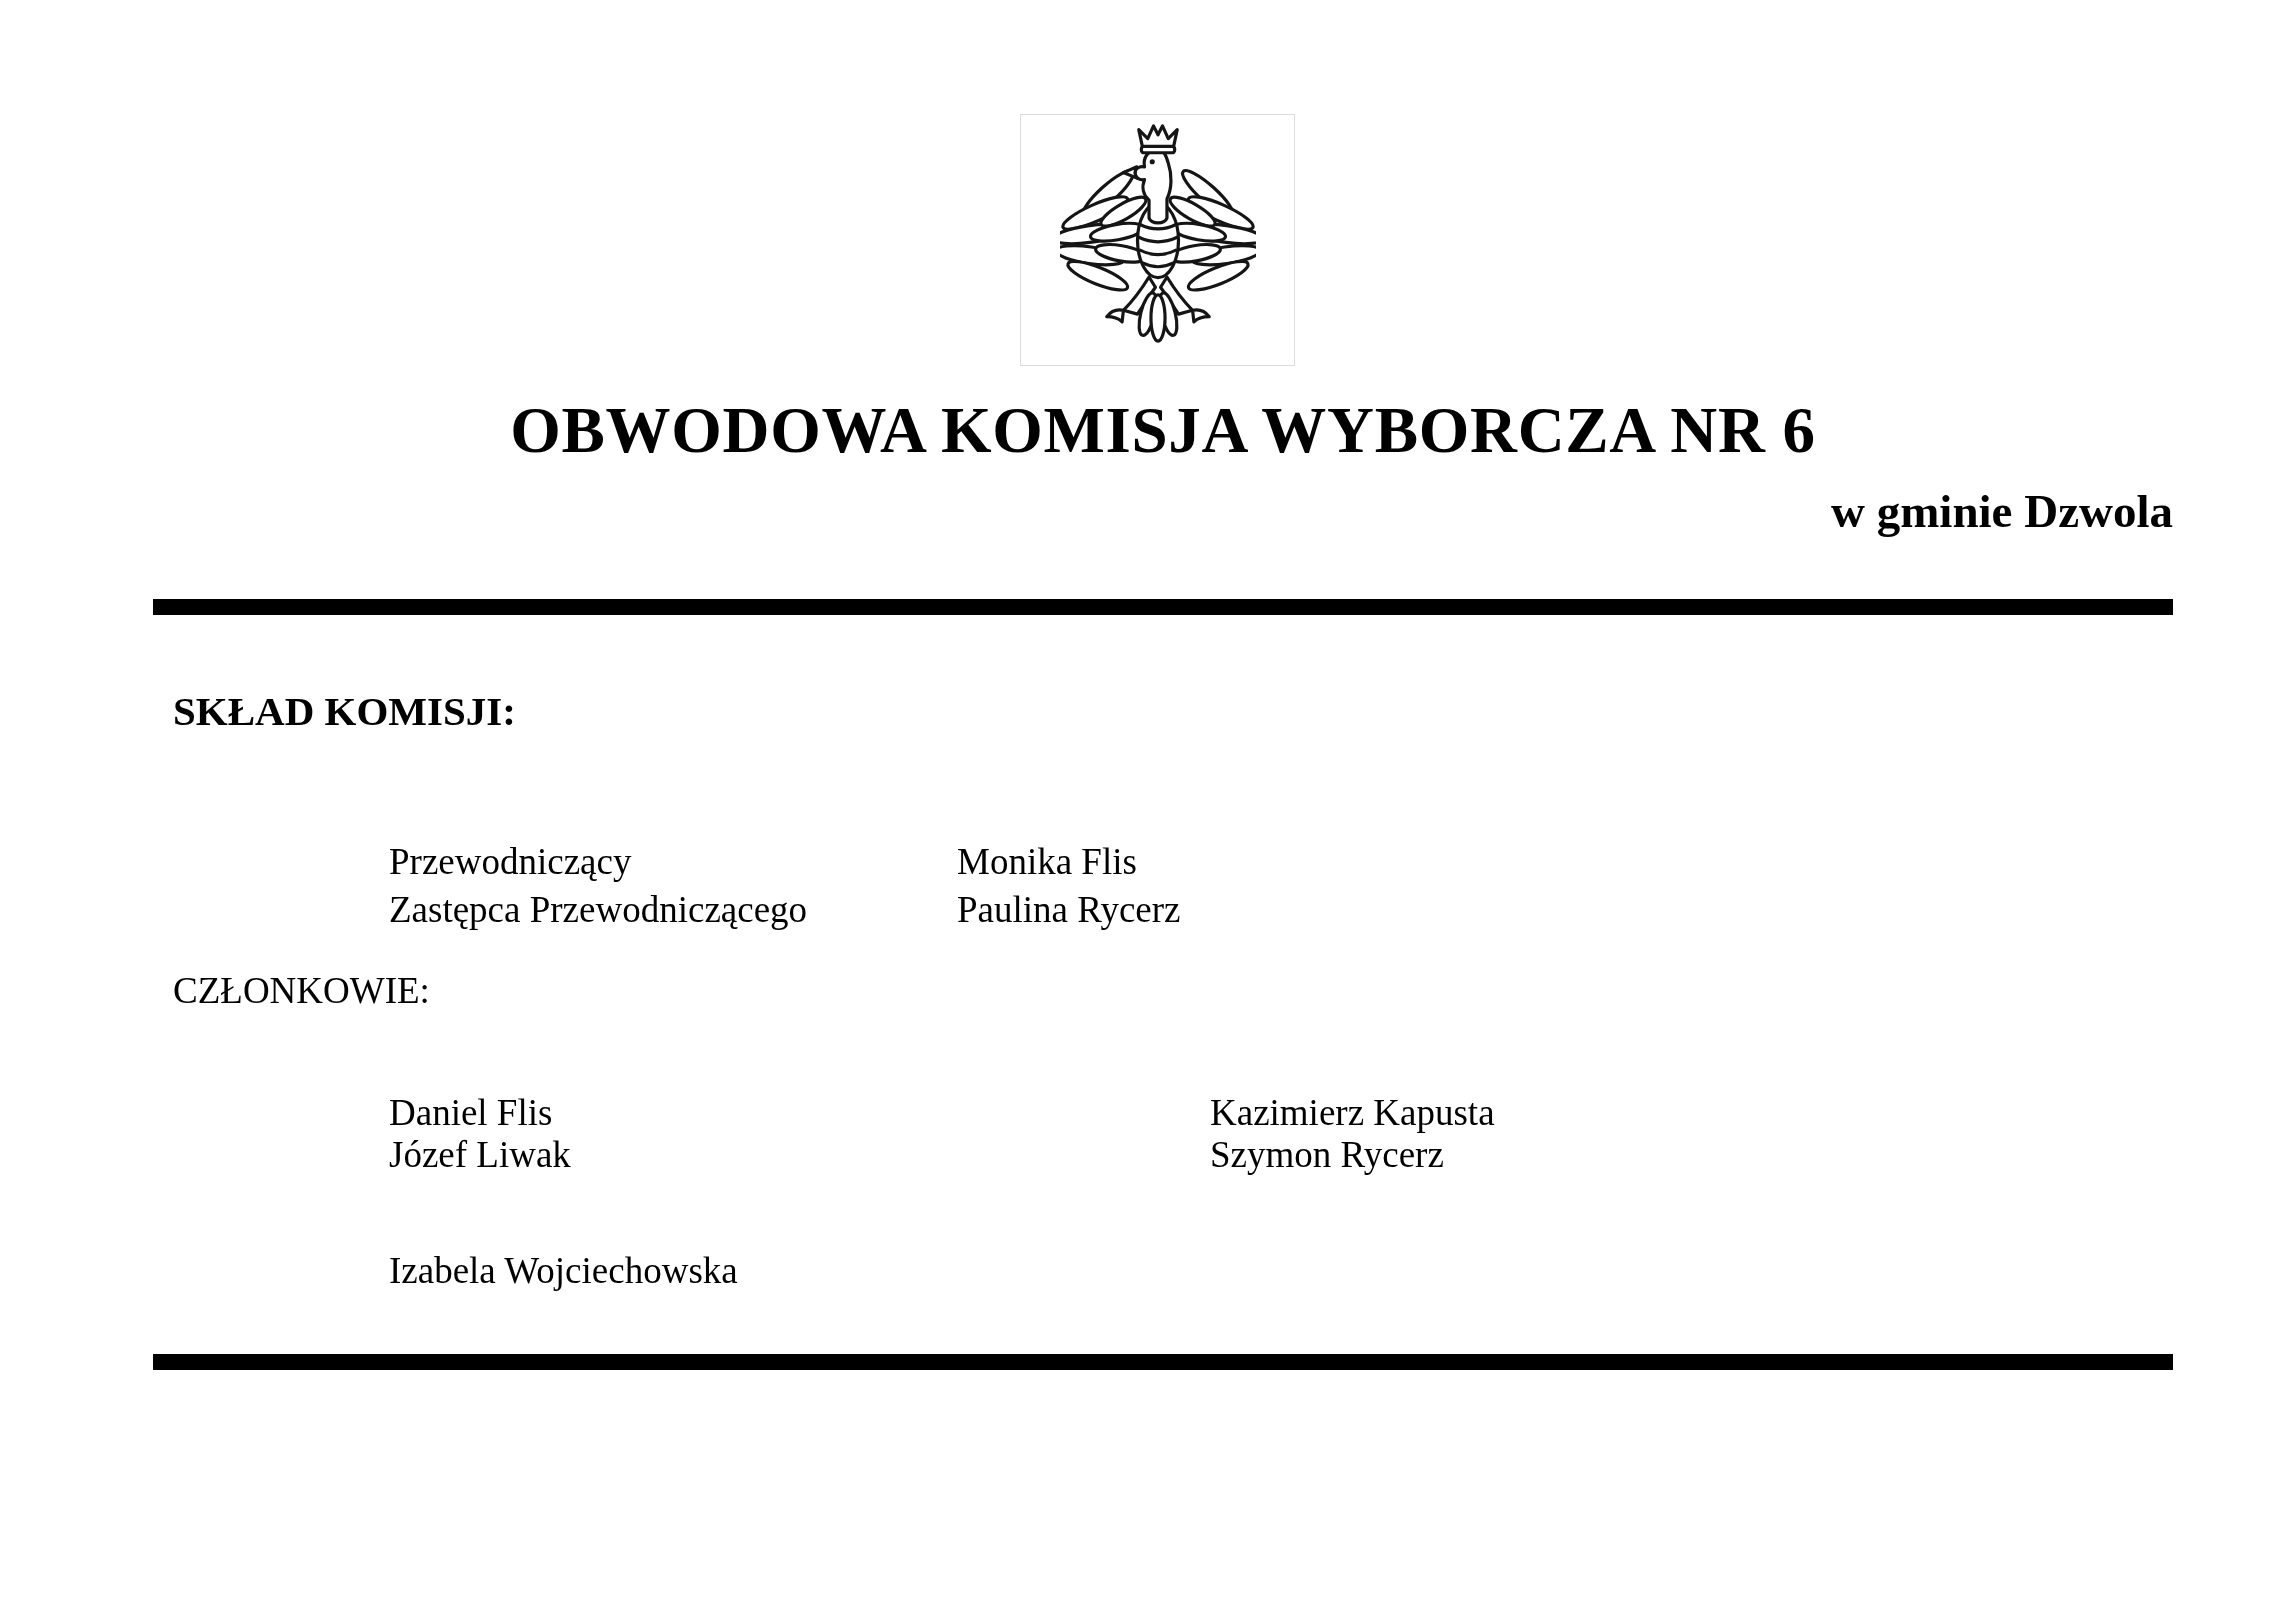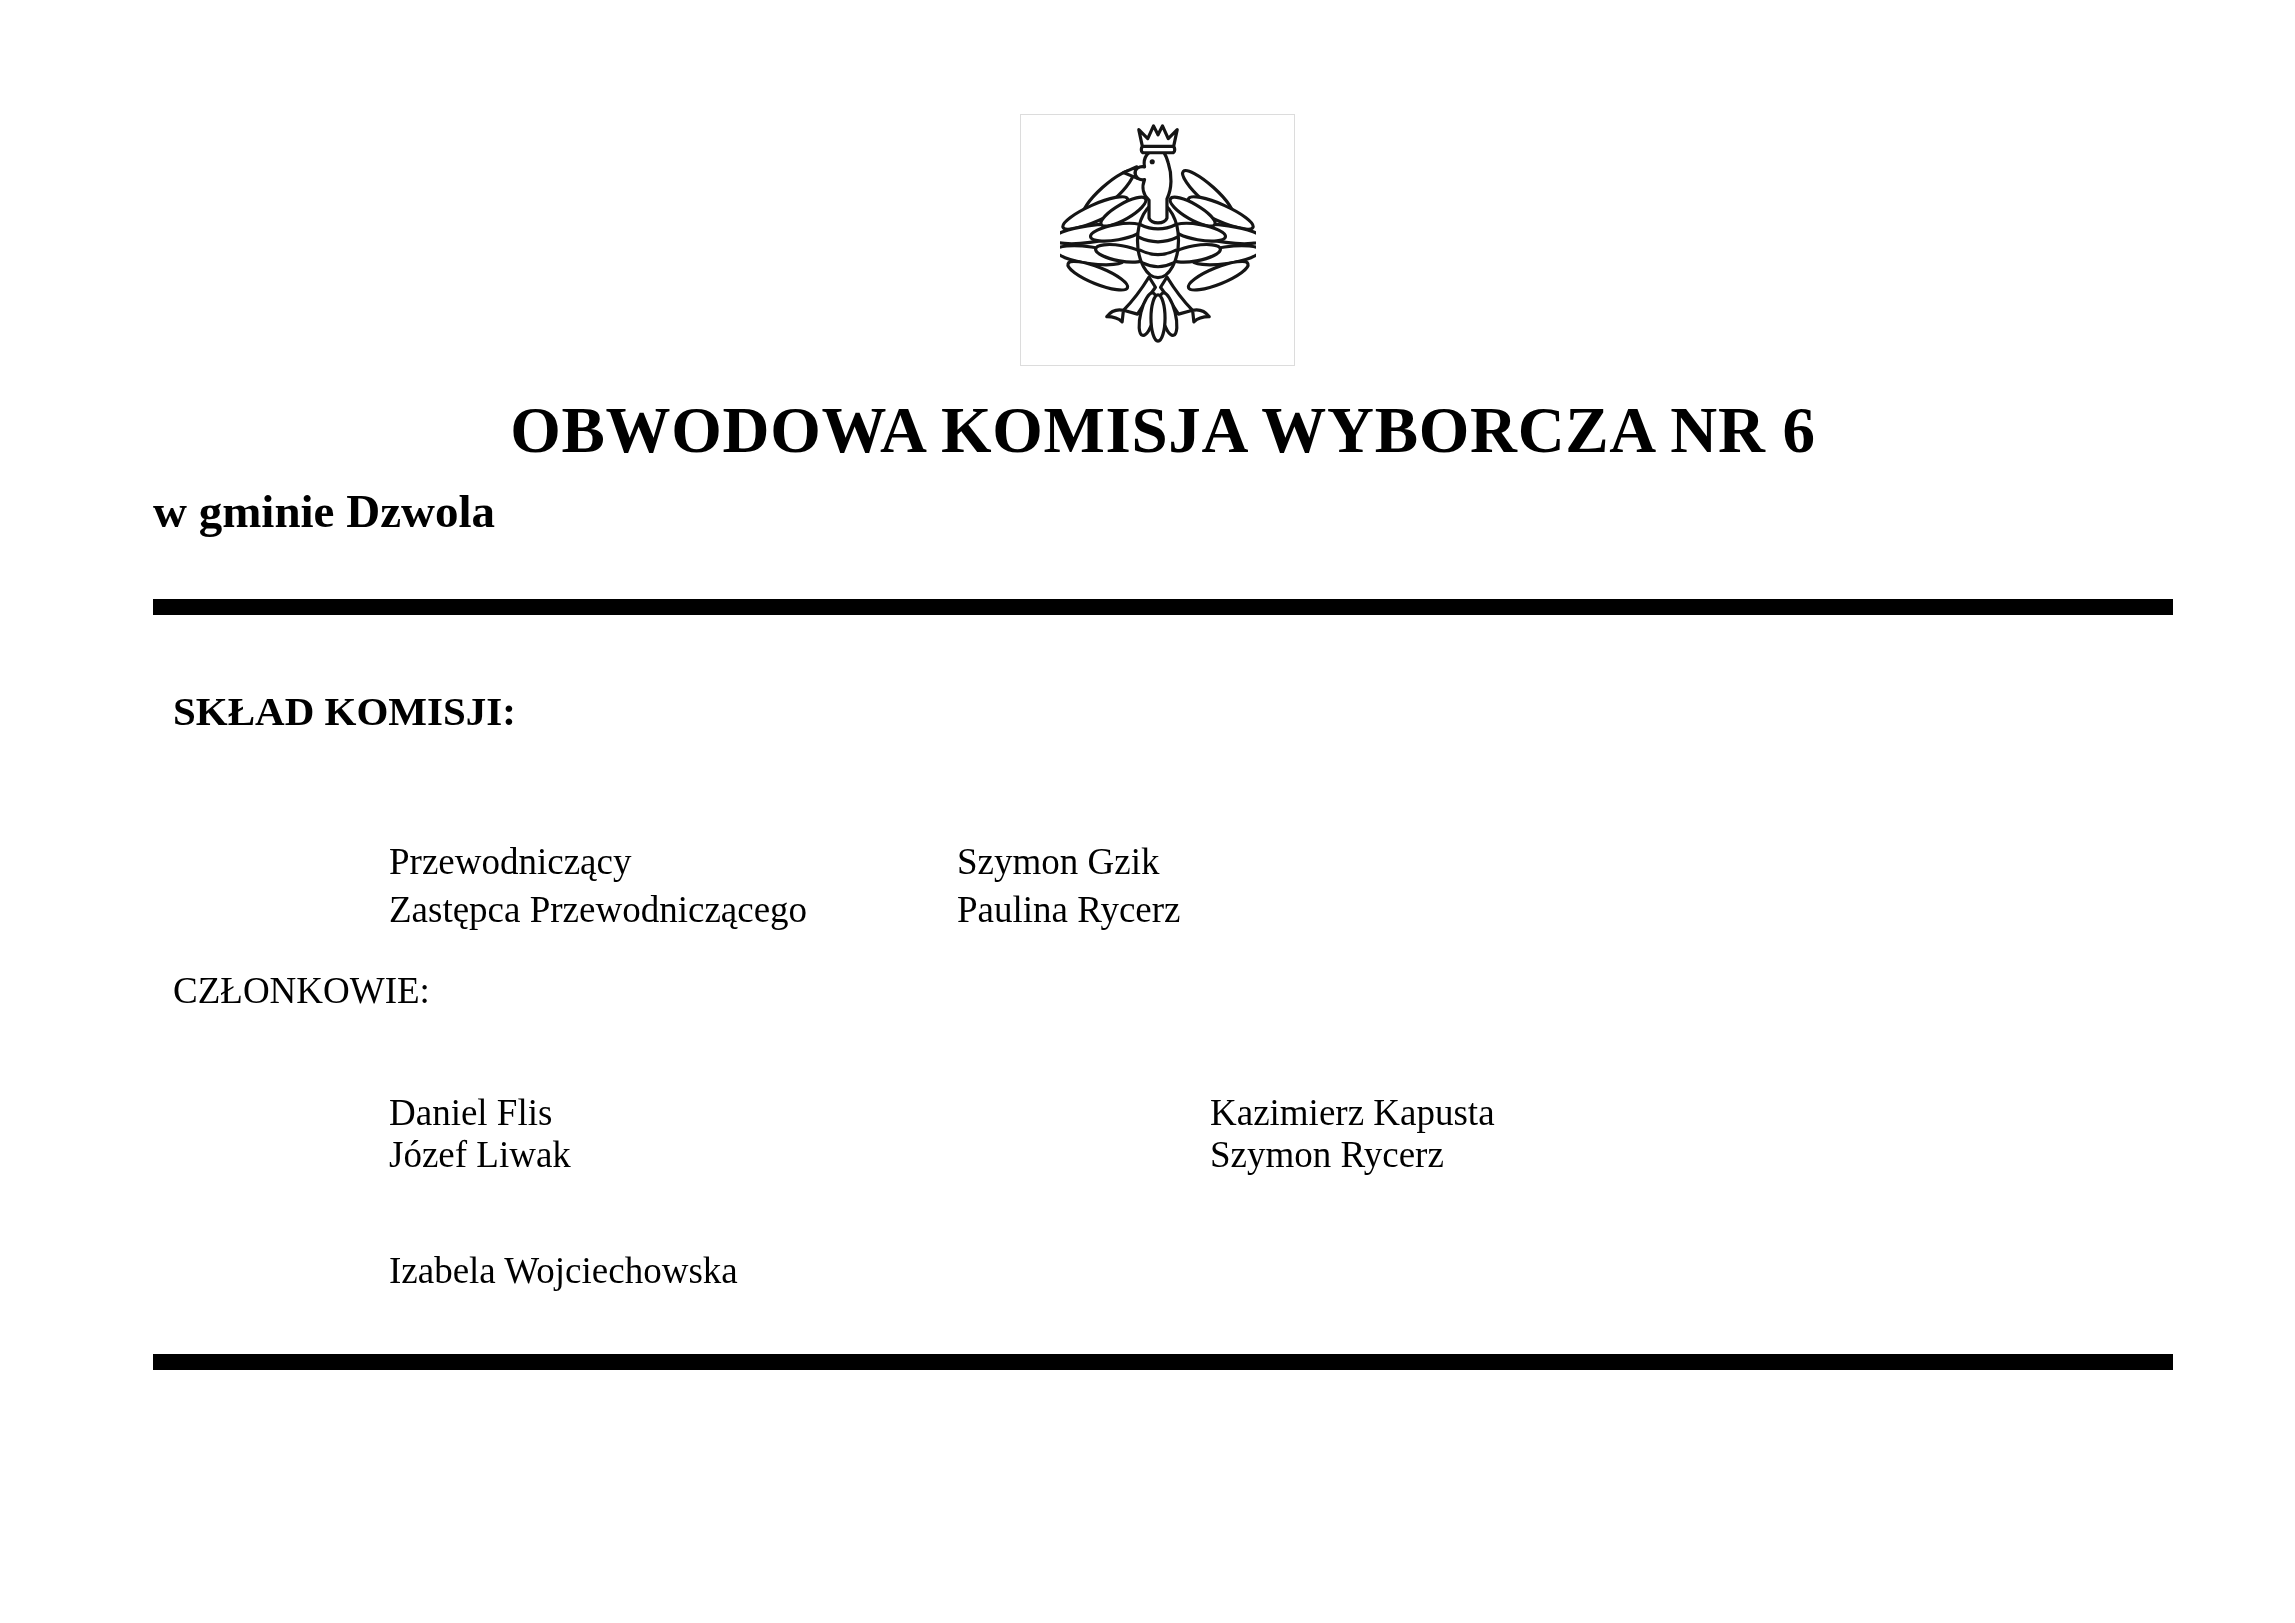--- a/index.html
+++ b/index.html
@@ -45,21 +45,21 @@
   }
   .subtitle {
     position: absolute;
     left: 153px;
     width: 2020px;
     top: 488px;
     margin: 0;
     font-size: 47px;
     font-weight: bold;
     line-height: 1;
-    text-align: left;
+    text-align: right;
     white-space: nowrap;
   }
   .bar {
     position: absolute;
     left: 153px;
     width: 2020px;
     height: 16.4px;
     background: #000000;
   }
   .bar-top { top: 599px; }
@@ -149,21 +149,21 @@
   </div>
 
   <h1 class="title">OBWODOWA KOMISJA WYBORCZA NR 6</h1>
   <h2 class="subtitle">w gminie Dzwola</h2>
 
   <div class="bar bar-top"></div>
 
   <div class="heading-bold">SKŁAD KOMISJI:</div>
 
   <span class="txt col-label row-officer-1">Przewodniczący</span>
-  <span class="txt col-officer row-officer-1">Szymon Gzik</span>
+  <span class="txt col-officer row-officer-1">Monika Flis</span>
 
   <span class="txt col-label row-officer-2">Zastępca Przewodniczącego</span>
   <span class="txt col-officer row-officer-2">Paulina Rycerz</span>
 
   <div class="heading-regular">CZŁONKOWIE:</div>
 
   <span class="txt col-label row-member-1">Daniel Flis</span>
   <span class="txt col-member2 row-member-1">Kazimierz Kapusta</span>
 
   <span class="txt col-label row-member-2">Józef Liwak</span>

